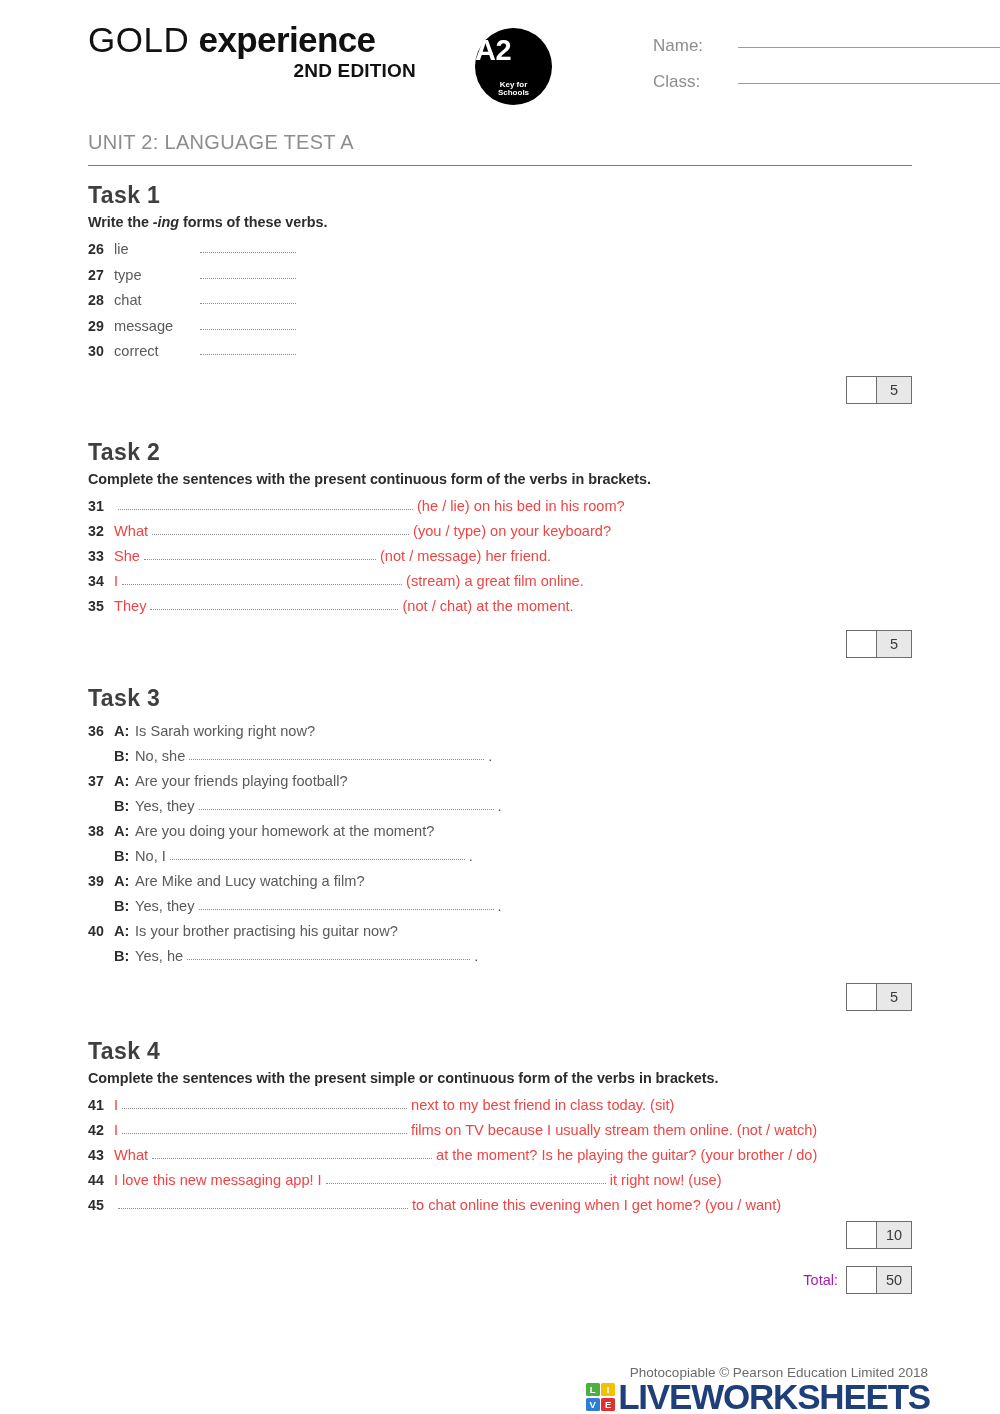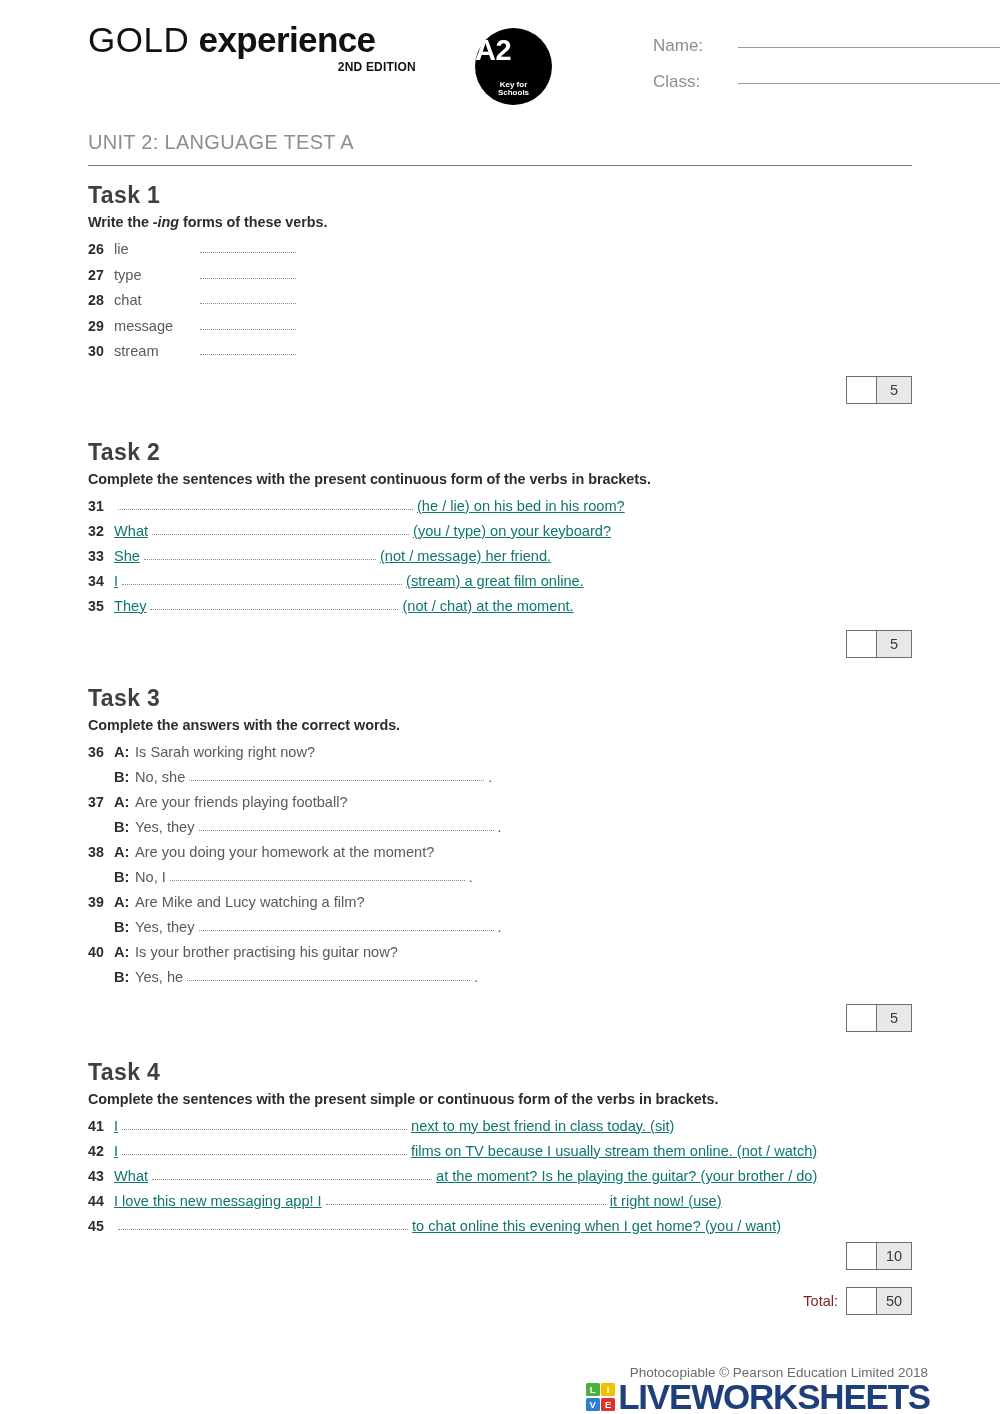--- a/index.html
+++ b/index.html
@@ -45,21 +45,21 @@
   .brand-gold {
     font-weight: 300;
     letter-spacing: 0.5px;
   }
   .brand-experience {
     font-weight: 700;
     letter-spacing: -0.6px;
   }
   .brand-edition {
     text-align: right;
-    font-size: 12px;
+    font-size: 19px;
     font-weight: 700;
     letter-spacing: 0.2px;
     color: #111111;
     margin-top: 3px;
     padding-right: 2px;
   }
 
   .a2-badge {
     position: absolute;
     left: 387px;
@@ -169,21 +169,21 @@
     line-height: 25px;
     white-space: nowrap;
   }
   .num {
     font-weight: 700;
     color: #2d2d2d;
     width: 26px;
     flex: none;
     font-size: 14.2px;
   }
-  .txt { color: #0f766e; text-decoration: underline; }
+  .txt { color: #ef4444; }
   .txt.lead { margin-right: 4px; }
   .txt.trail { margin-left: 4px; }
 
   .blank {
     display: inline-block;
     border-bottom: 1.4px dotted #8c8c8c;
     height: 13px;
     position: relative;
     top: -1px;
     flex: none;
@@ -226,21 +226,21 @@
 
   
   .score-row {
     display: flex;
     justify-content: flex-end;
     align-items: center;
     margin-top: 6px;
   }
   .score-label {
     font-size: 14.5px;
-    color: #7f1d1d;
+    color: #a21caf;
     margin-right: 8px;
   }
   .score-box {
     display: flex;
     border: 1.3px solid #6e6e6e;
     height: 28px;
     width: 66px;
   }
   .score-blank {
     flex: 1;
@@ -362,21 +362,21 @@
         <span class="t1-word">chat</span>
         <span class="blank t1-blank"></span>
       </div>
       <div class="item t1-item">
         <span class="num">29</span>
         <span class="t1-word">message</span>
         <span class="blank t1-blank"></span>
       </div>
       <div class="item t1-item">
         <span class="num">30</span>
-        <span class="t1-word">stream</span>
+        <span class="t1-word">correct</span>
         <span class="blank t1-blank"></span>
       </div>
     </div>
     <div class="score-row" style="margin-top:11px;">
       <div class="score-box">
         <div class="score-blank"></div>
         <div class="score-max">5</div>
       </div>
     </div>
   </div>
@@ -419,21 +419,20 @@
     <div class="score-row" style="margin-top:11px;">
       <div class="score-box">
         <div class="score-blank"></div>
         <div class="score-max">5</div>
       </div>
     </div>
   </div>
 
   <div class="task" style="margin-top:27px;">
     <div class="task-head">Task 3</div>
-    <div class="task-instruction">Complete the answers with the correct words.</div>
     <div class="items">
 
       <div>
         <div class="qa-line">
           <span class="qa-num">36</span>
           <span class="qa-spk">A:</span>
           <span class="qa-txt">Is Sarah working right now?</span>
         </div>
         <div class="qa-line" style="padding-left:26px;">
           <span class="qa-spk">B:</span>

